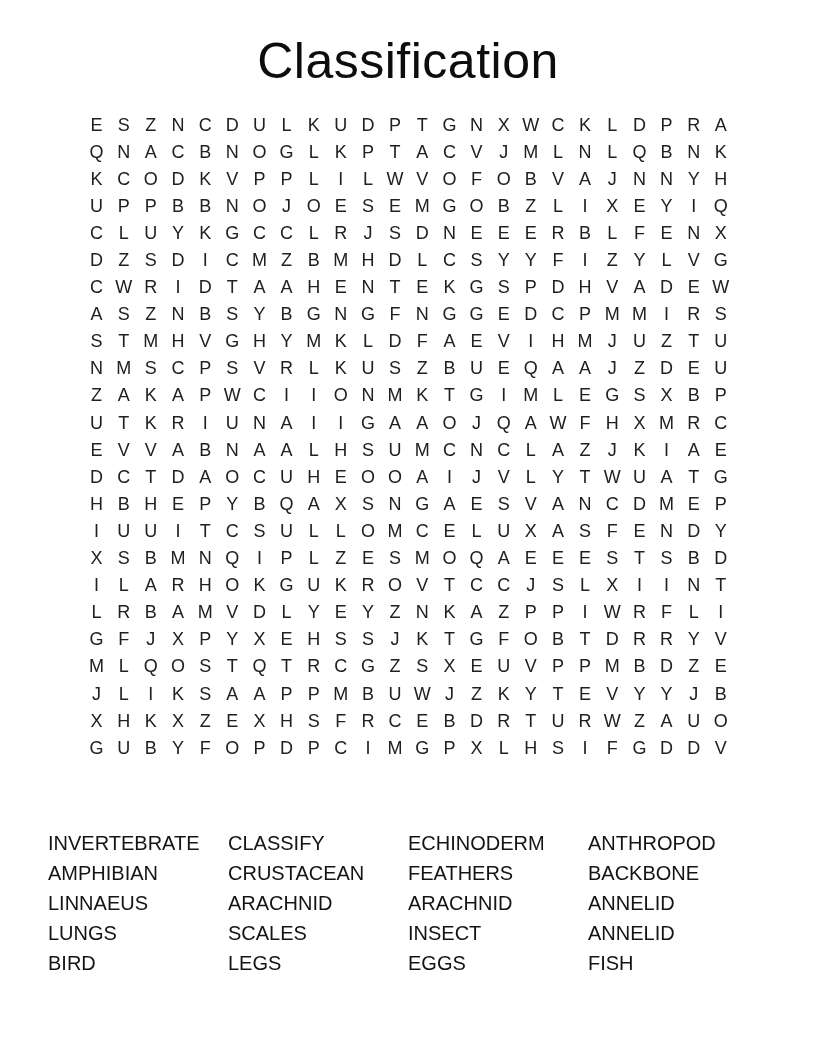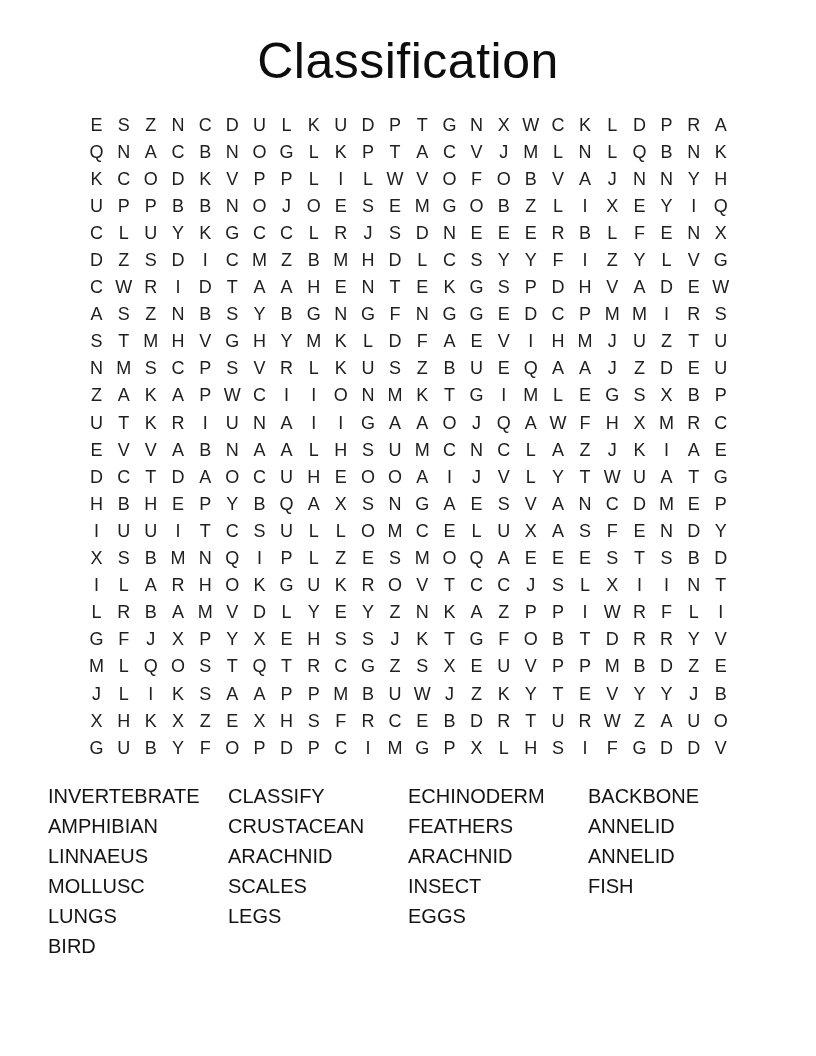--- a/index.html
+++ b/index.html
@@ -46,21 +46,21 @@
     color: #202020;
     line-height: 1;
   }
   .word-list {
     position: absolute;
     top: 781px;
     left: 48px;
     width: 730px;
     display: flex;
   }
-  .word-col { width: 180px; }
+  .word-col { width: 180px; margin-top: 47px; }
   .word {
     font-size: 20px;
     font-weight: 500;
     line-height: 30px;
     color: #141414;
     white-space: nowrap;
   }
 </style>
 </head>
 <body>
@@ -646,39 +646,39 @@
       <span class="cell">D</span>
       <span class="cell">D</span>
       <span class="cell">V</span>
     </div>
 
   <div class="word-list">
     <div class="word-col">
         <div class="word">INVERTEBRATE</div>
         <div class="word">AMPHIBIAN</div>
         <div class="word">LINNAEUS</div>
-        <div class="word">MOLLUSC</div>
         <div class="word">LUNGS</div>
         <div class="word">BIRD</div>
       </div>
     <div class="word-col">
         <div class="word">CLASSIFY</div>
         <div class="word">CRUSTACEAN</div>
         <div class="word">ARACHNID</div>
         <div class="word">SCALES</div>
         <div class="word">LEGS</div>
       </div>
     <div class="word-col">
         <div class="word">ECHINODERM</div>
         <div class="word">FEATHERS</div>
         <div class="word">ARACHNID</div>
         <div class="word">INSECT</div>
         <div class="word">EGGS</div>
       </div>
     <div class="word-col">
+        <div class="word">ANTHROPOD</div>
         <div class="word">BACKBONE</div>
         <div class="word">ANNELID</div>
         <div class="word">ANNELID</div>
         <div class="word">FISH</div>
       </div>
   </div>
 
 </div>
 
 </body></html>

